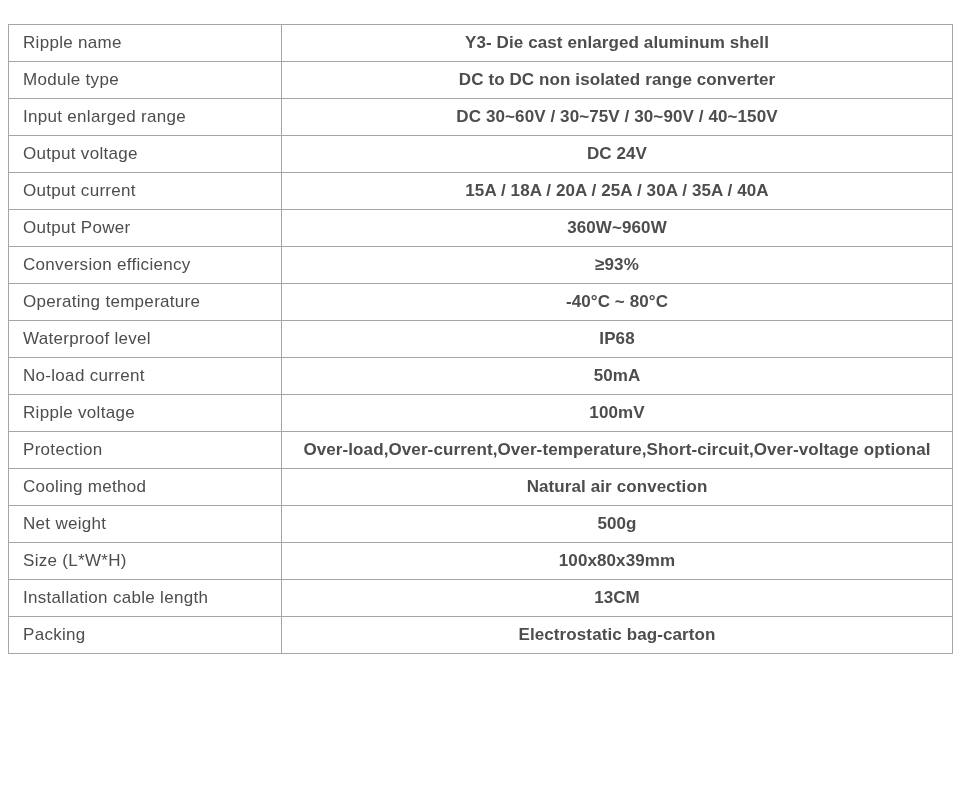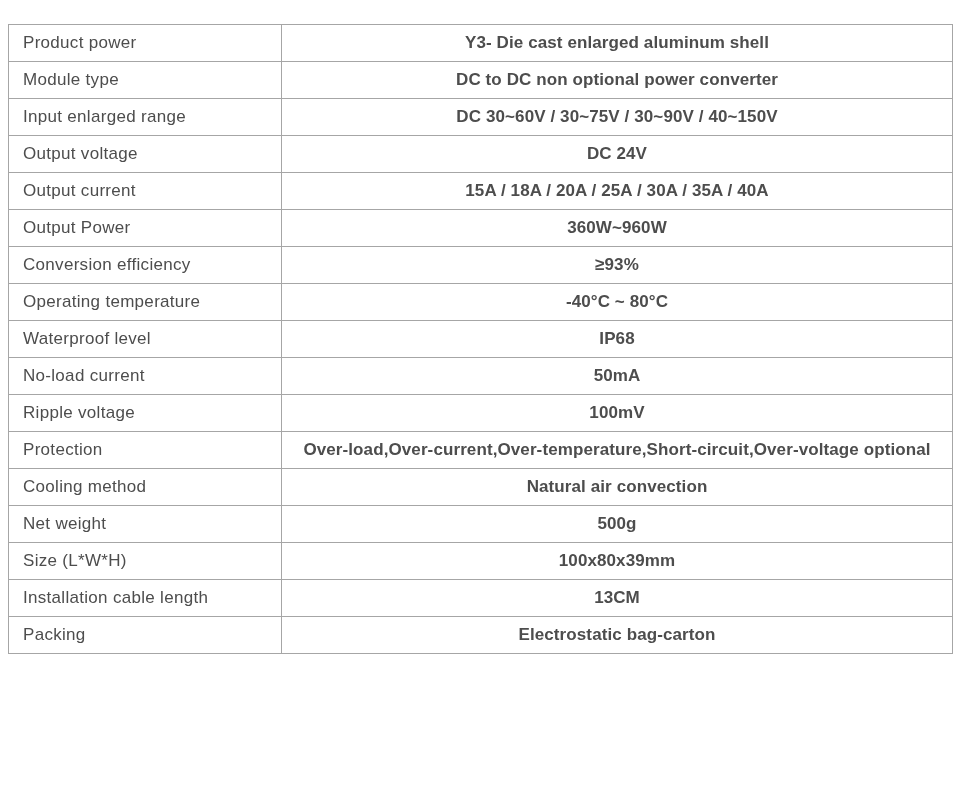--- a/index.html
+++ b/index.html
@@ -48,26 +48,26 @@
     font-weight: bold;
   }
 </style>
 </head>
 <body>
 
 <div class="page">
   <table class="spec-table">
     <tbody>
       <tr>
-        <td class="label-cell">Product power</td>
+        <td class="label-cell">Ripple name</td>
         <td class="value-cell">Y3- Die cast enlarged aluminum shell</td>
       </tr>
       <tr>
         <td class="label-cell">Module type</td>
-        <td class="value-cell">DC to DC non optional power converter</td>
+        <td class="value-cell">DC to DC non isolated range converter</td>
       </tr>
       <tr>
         <td class="label-cell">Input enlarged range</td>
         <td class="value-cell">DC 30~60V / 30~75V / 30~90V / 40~150V</td>
       </tr>
       <tr>
         <td class="label-cell">Output voltage</td>
         <td class="value-cell">DC 24V</td>
       </tr>
       <tr>

